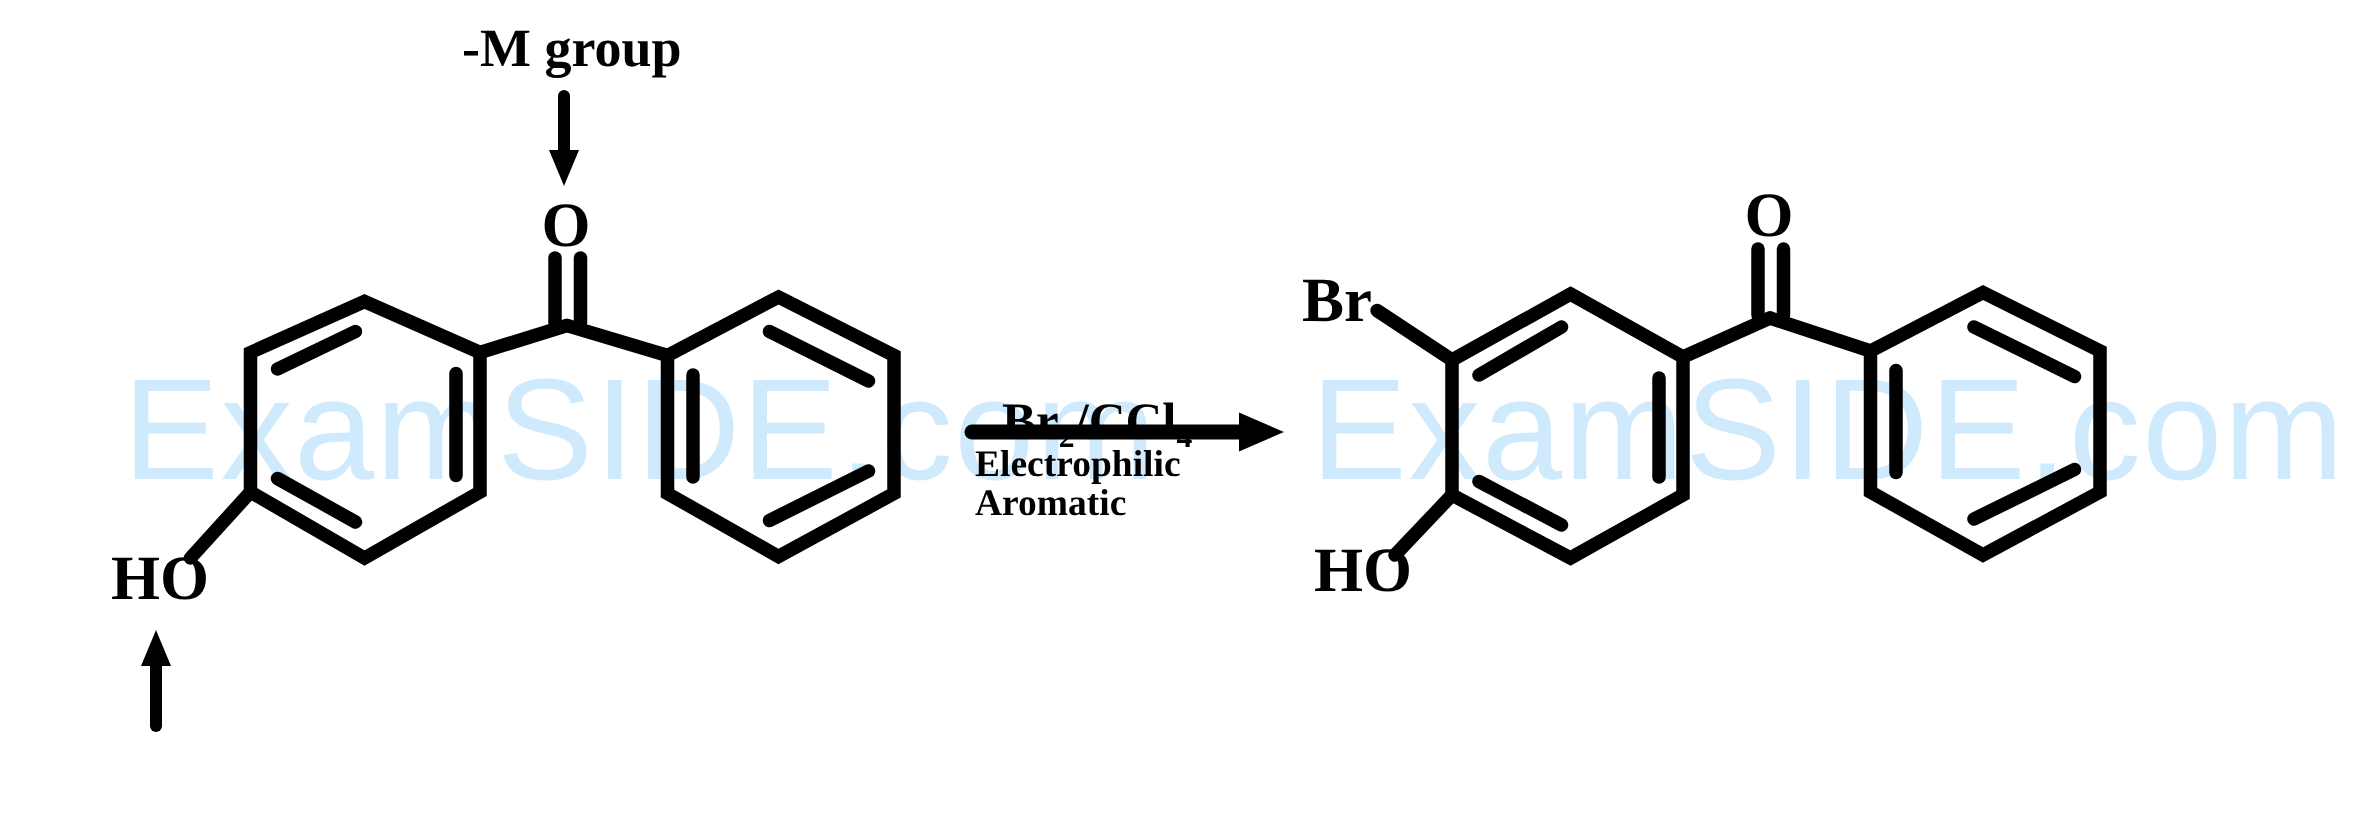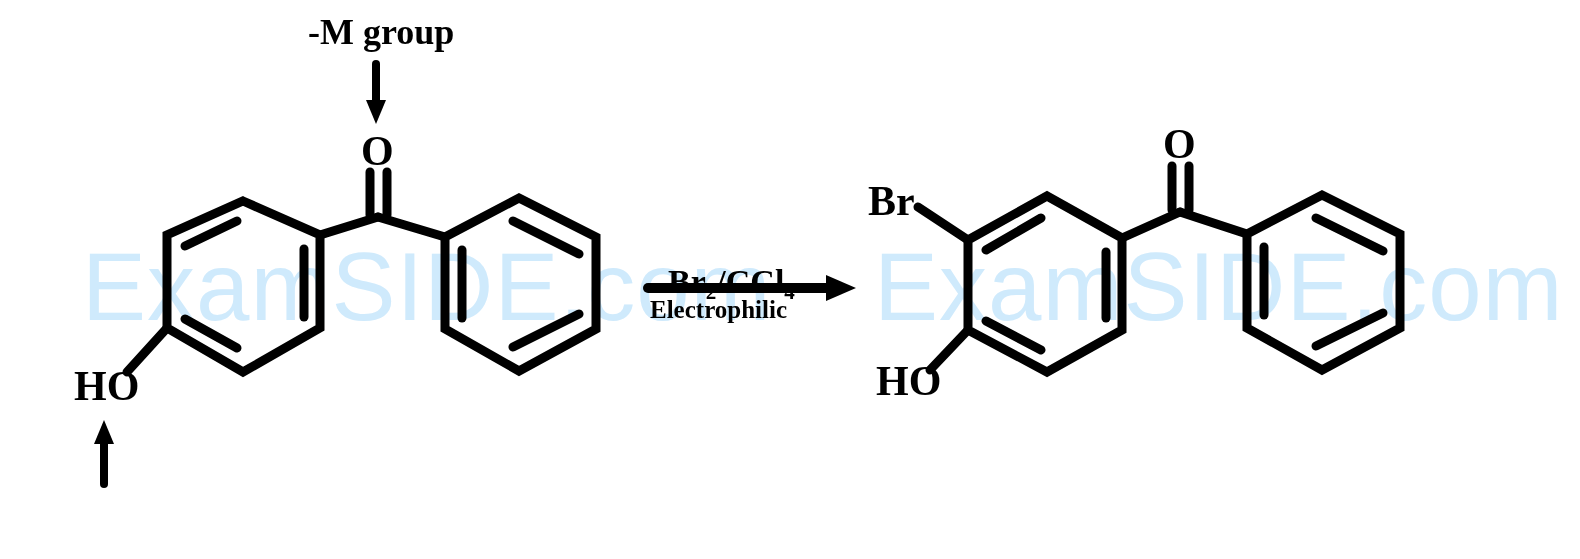--- a/index.html
+++ b/index.html
@@ -147,15 +147,16 @@
   <div class="lbl atom" id="lbl-ho-react">HO</div>
 
   <div class="lbl atom" id="lbl-o-prod">O</div>
   <div class="lbl atom" id="lbl-br-prod">Br</div>
   <div class="lbl atom" id="lbl-ho-prod">HO</div>
 
   <div class="lbl reagent" id="lbl-reagent">Br<sub>2</sub>/CCl<sub>4</sub></div>
 
   <div class="lbl cond" id="lbl-cond">
     <div>Electrophilic</div>
+    <div>Aromatic</div>
   </div>
 
 </div>
 
 </body></html>

